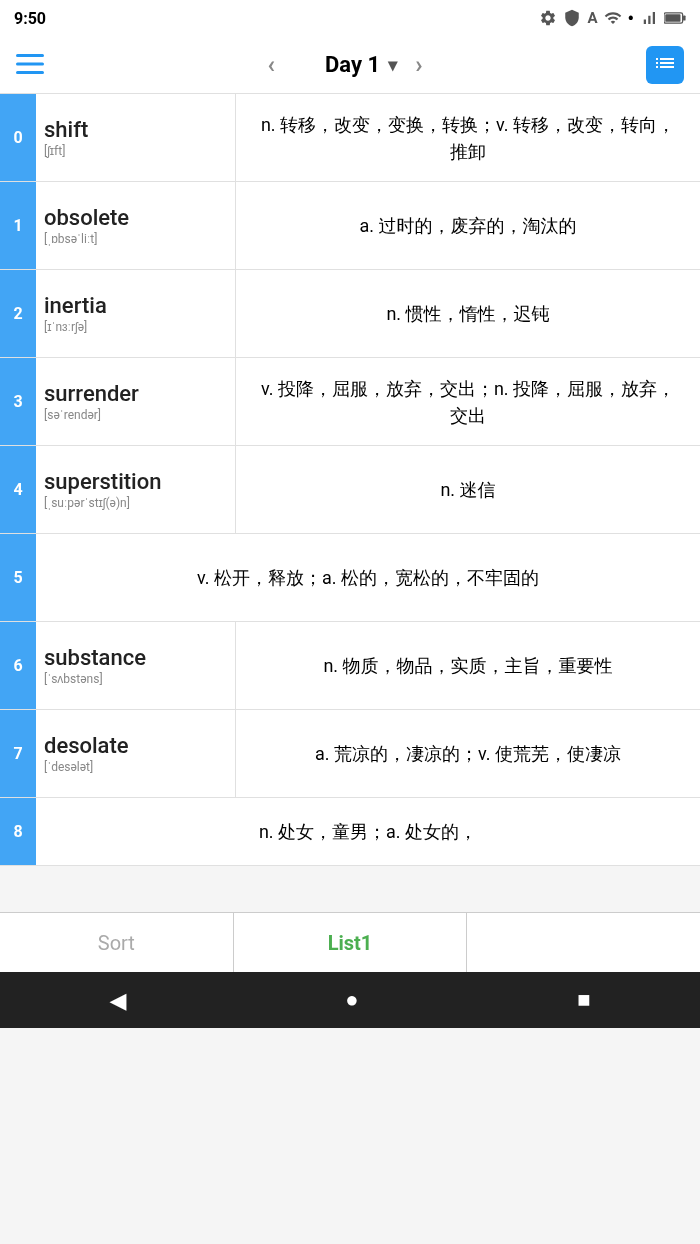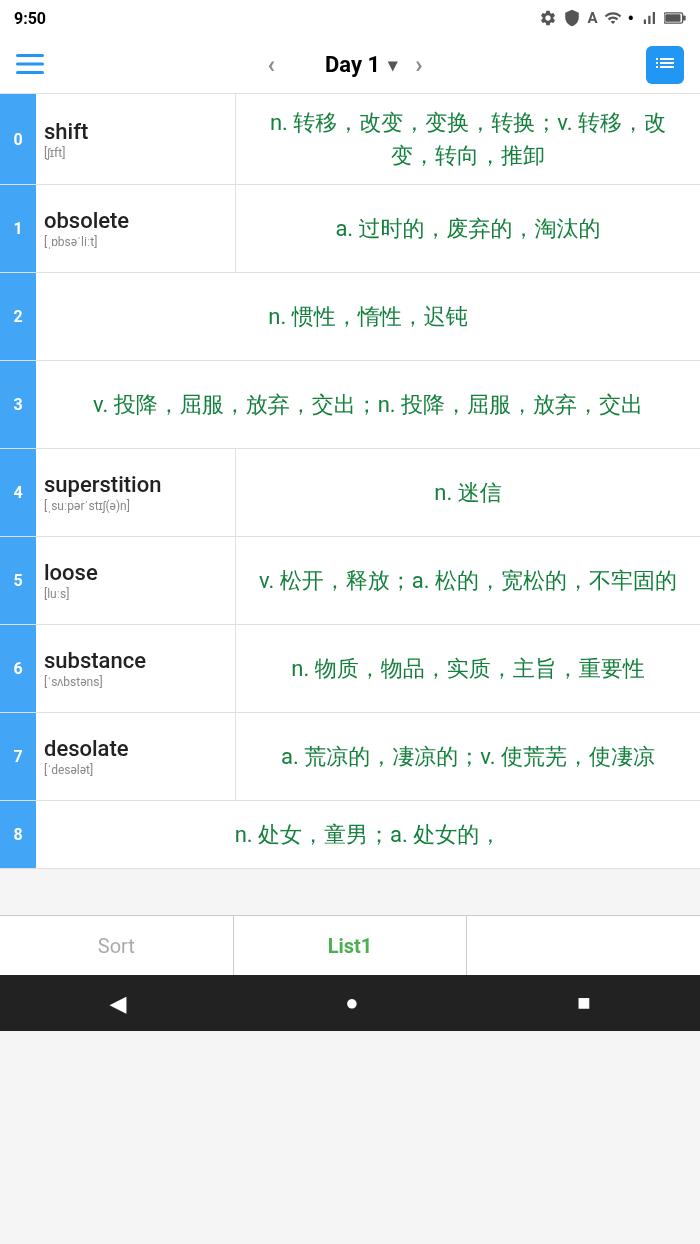--- a/index.html
+++ b/index.html
@@ -107,22 +107,22 @@
       text-align: center;
       margin-top: 2px;
     }
 
     .definition-cell {
       flex: 1;
       display: flex;
       align-items: center;
       justify-content: center;
       padding: 12px 16px;
-      font-size: 22px;
-      color: #15803d;
+      font-size: 18px;
+      color: #000000;
       text-align: center;
       line-height: 1.5;
     }
 
     
     .bottom-tabs {
       position: sticky;
       bottom: 0;
       display: flex;
       height: 60px;
@@ -262,40 +262,44 @@
     <div class="word-row">
       <div class="row-index">1</div>
       <div class="word-cell">
         <span class="word-text">obsolete</span>
         <span class="word-phonetic">[ˌɒbsəˈliːt]</span>
       </div>
       <div class="definition-cell">a. 过时的，废弃的，淘汰的</div>
     </div>
     <div class="word-row">
       <div class="row-index">2</div>
+      <div class="word-cell">
+        <span class="word-text">inertia</span>
+        <span class="word-phonetic">[ɪˈnɜːrʃə]</span>
+      </div>
       <div class="definition-cell">n. 惯性，惰性，迟钝</div>
     </div>
     <div class="word-row">
       <div class="row-index">3</div>
+      <div class="word-cell">
+        <span class="word-text">surrender</span>
+        <span class="word-phonetic">[səˈrendər]</span>
+      </div>
       <div class="definition-cell">v. 投降，屈服，放弃，交出；n. 投降，屈服，放弃，交出</div>
     </div>
     <div class="word-row">
       <div class="row-index">4</div>
       <div class="word-cell">
         <span class="word-text">superstition</span>
         <span class="word-phonetic">[ˌsuːpərˈstɪʃ(ə)n]</span>
       </div>
       <div class="definition-cell">n. 迷信</div>
     </div>
     <div class="word-row">
       <div class="row-index">5</div>
-      <div class="word-cell">
-        <span class="word-text">loose</span>
-        <span class="word-phonetic">[luːs]</span>
-      </div>
       <div class="definition-cell">v. 松开，释放；a. 松的，宽松的，不牢固的</div>
     </div>
     <div class="word-row">
       <div class="row-index">6</div>
       <div class="word-cell">
         <span class="word-text">substance</span>
         <span class="word-phonetic">[ˈsʌbstəns]</span>
       </div>
       <div class="definition-cell">n. 物质，物品，实质，主旨，重要性</div>
     </div>

